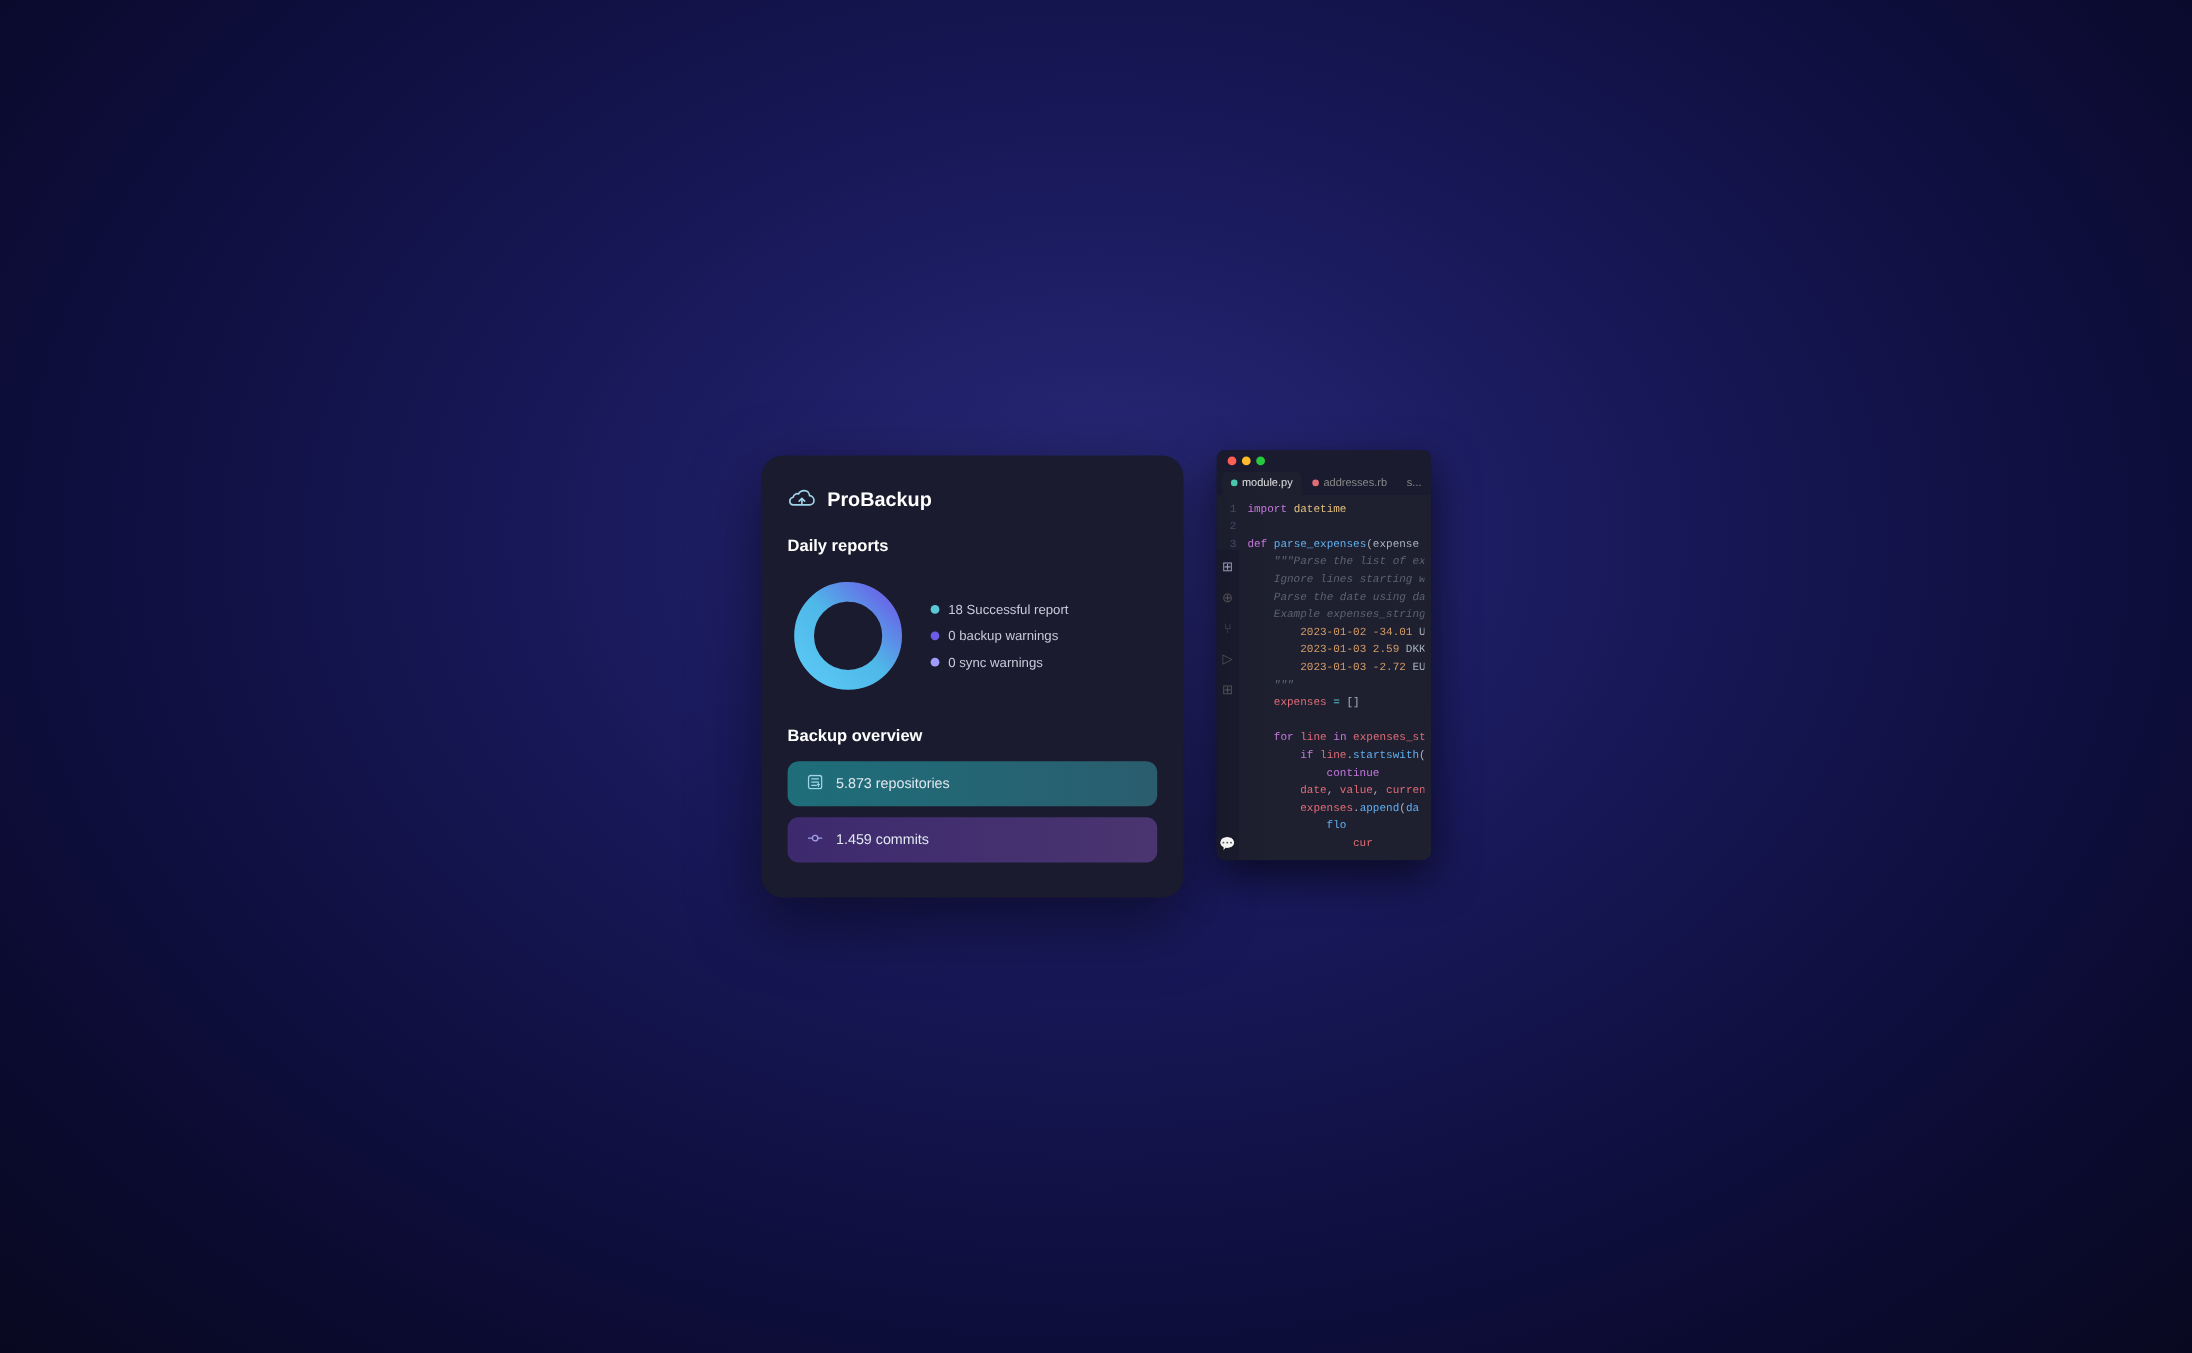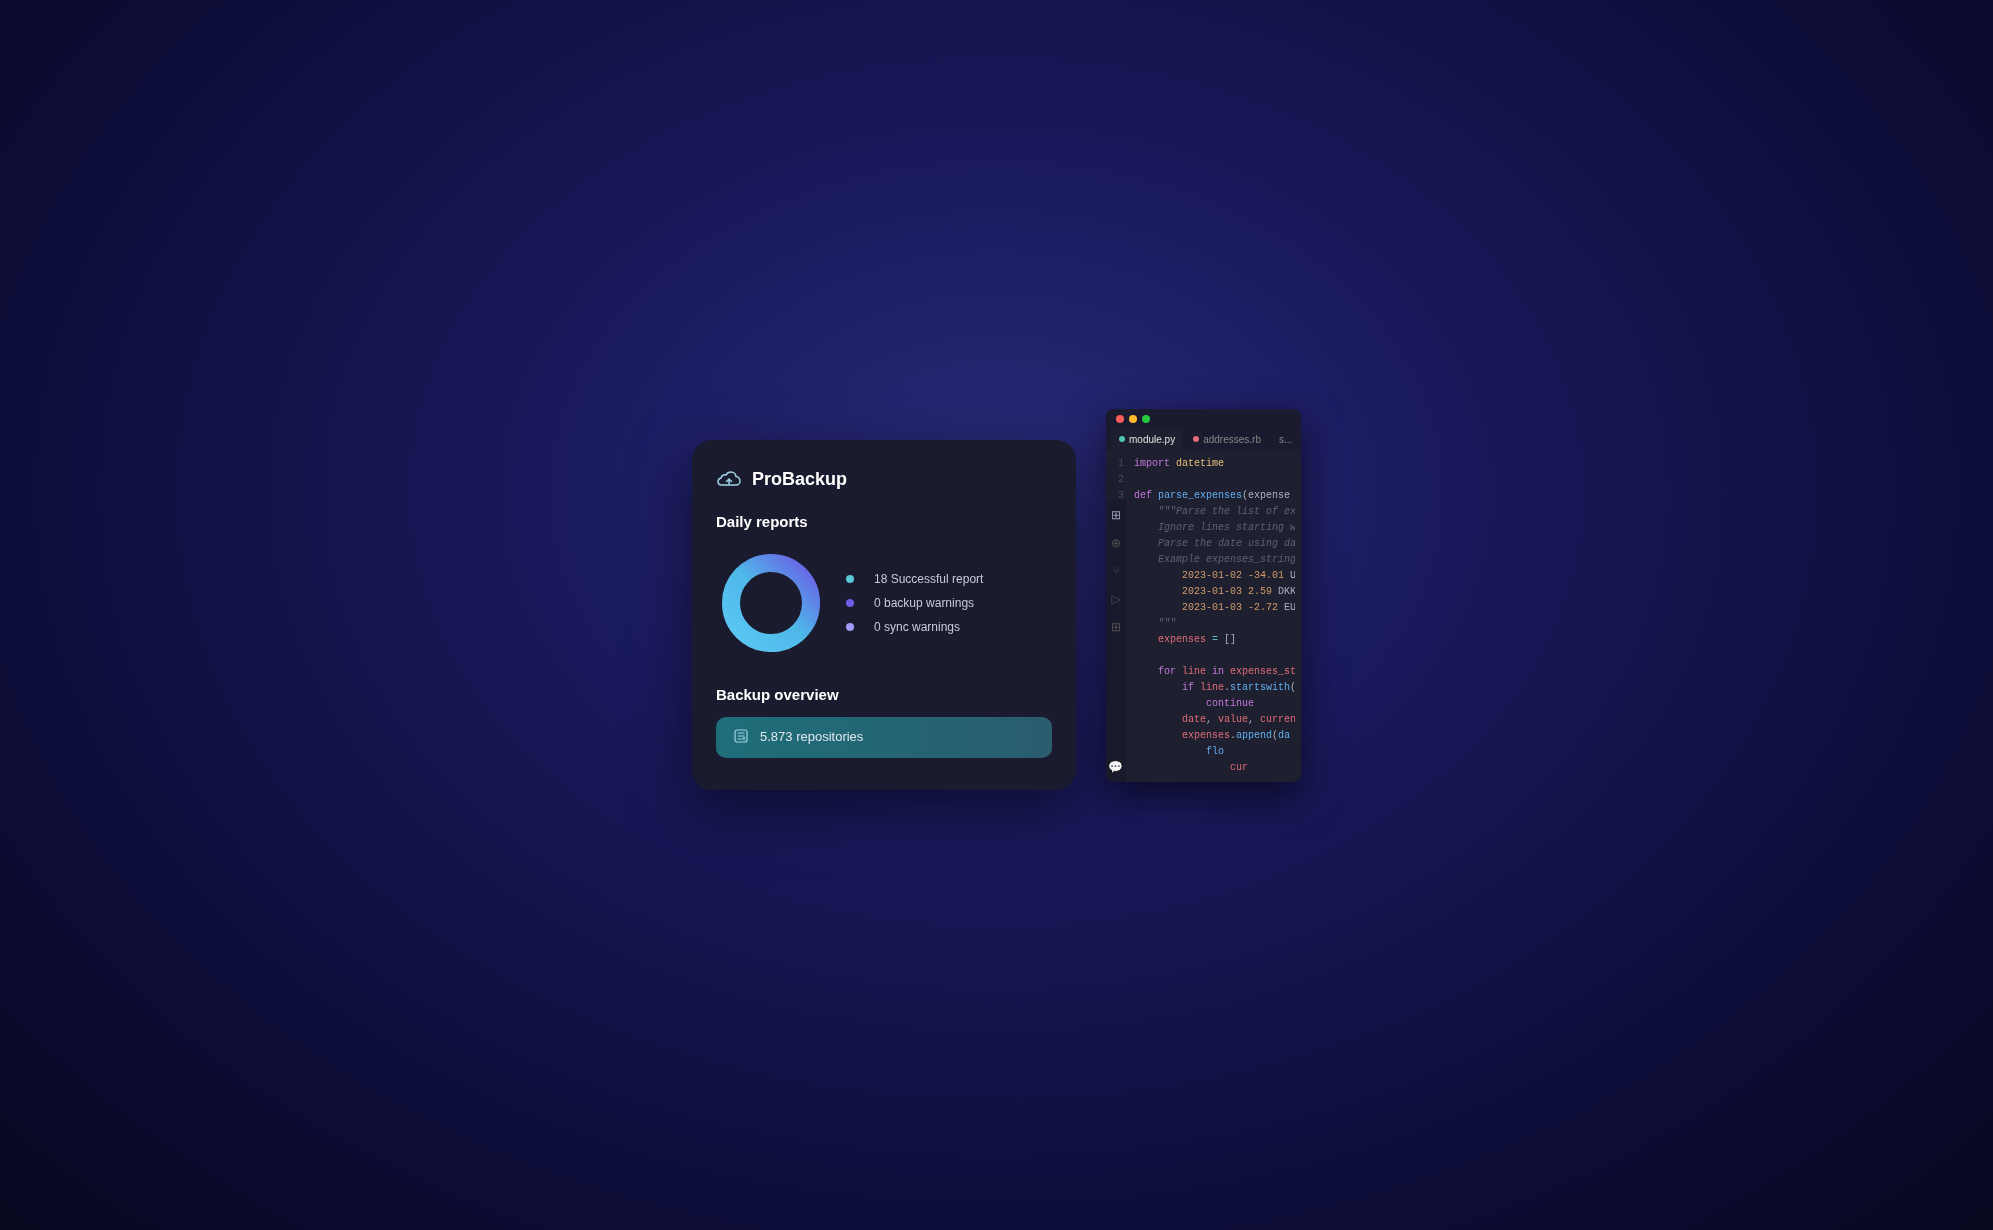--- a/index.html
+++ b/index.html
@@ -89,21 +89,21 @@
 
     .legend {
       display: flex;
       flex-direction: column;
       gap: 10px;
     }
 
     .legend-item {
       display: flex;
       align-items: center;
-      gap: 20px;
+      gap: 8px;
     }
 
     .legend-dot {
       width: 8px;
       height: 8px;
       border-radius: 50%;
       flex-shrink: 0;
     }
 
     .legend-text {
@@ -351,20 +351,29 @@
         <span class="item-icon">
           <svg width="14" height="14" viewBox="0 0 14 14" fill="none">
             <rect x="1" y="1" width="12" height="12" rx="2" stroke="#a0d4e8" stroke-width="1.2" fill="none"></rect>
             <path d="M4 4h6M4 7h6M4 10h4" stroke="#a0d4e8" stroke-width="1.2" stroke-linecap="round"></path>
             <path d="M10 8v3M9 9l1 1 1-1" stroke="#a0d4e8" stroke-width="1" stroke-linecap="round"></path>
           </svg>
         </span>
         <span class="item-label">5.873 repositories</span>
       </div>
 
+      <div class="overview-item item-commits">
+        <span class="item-icon">
+          <svg width="14" height="14" viewBox="0 0 14 14" fill="none">
+            <circle cx="7" cy="7" r="2.5" stroke="#a0a0e8" stroke-width="1.2" fill="none"></circle>
+            <path d="M1 7h3.5M9.5 7H13" stroke="#a0a0e8" stroke-width="1.2" stroke-linecap="round"></path>
+          </svg>
+        </span>
+        <span class="item-label">1.459 commits</span>
+      </div>
 
 
 
     </div>
   </div>
 
   <div class="vscode-panel">
 
     <div class="vscode-titlebar">
       <div class="traffic-light tl-red"></div>

